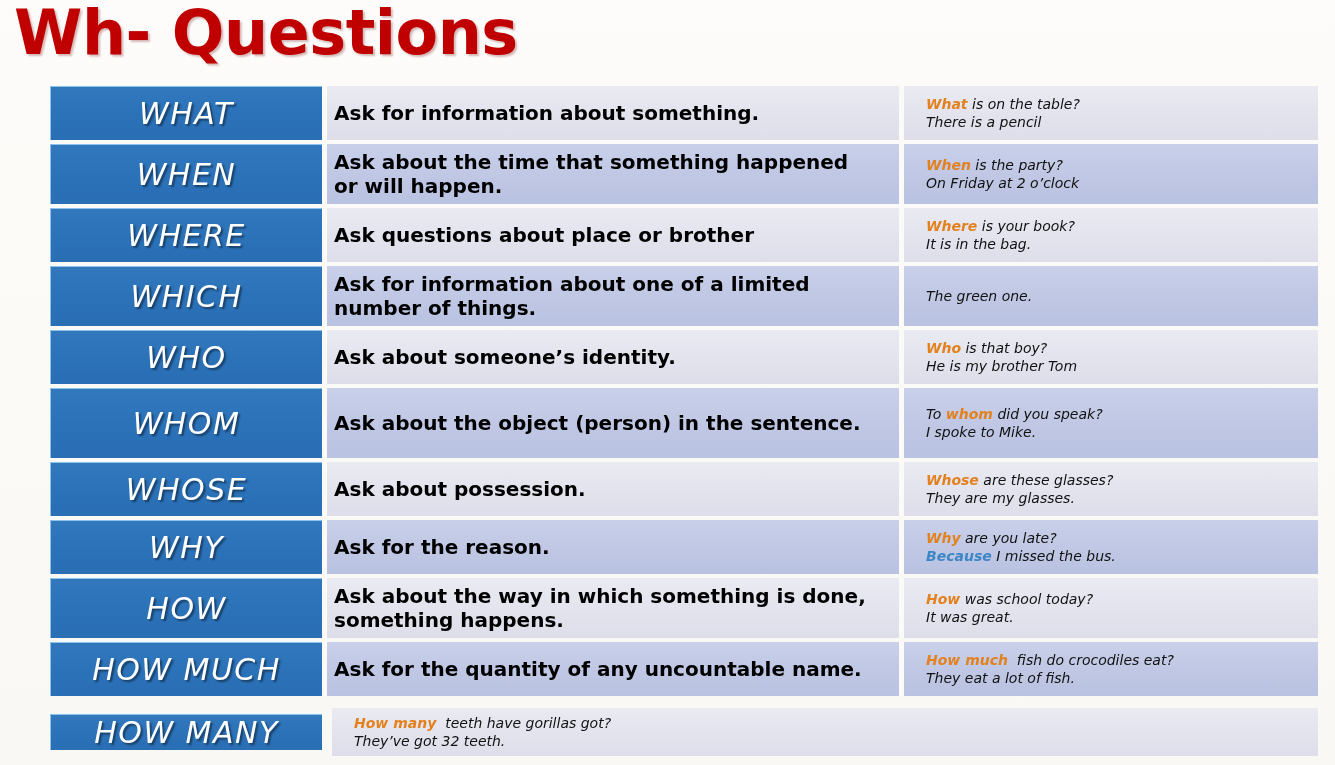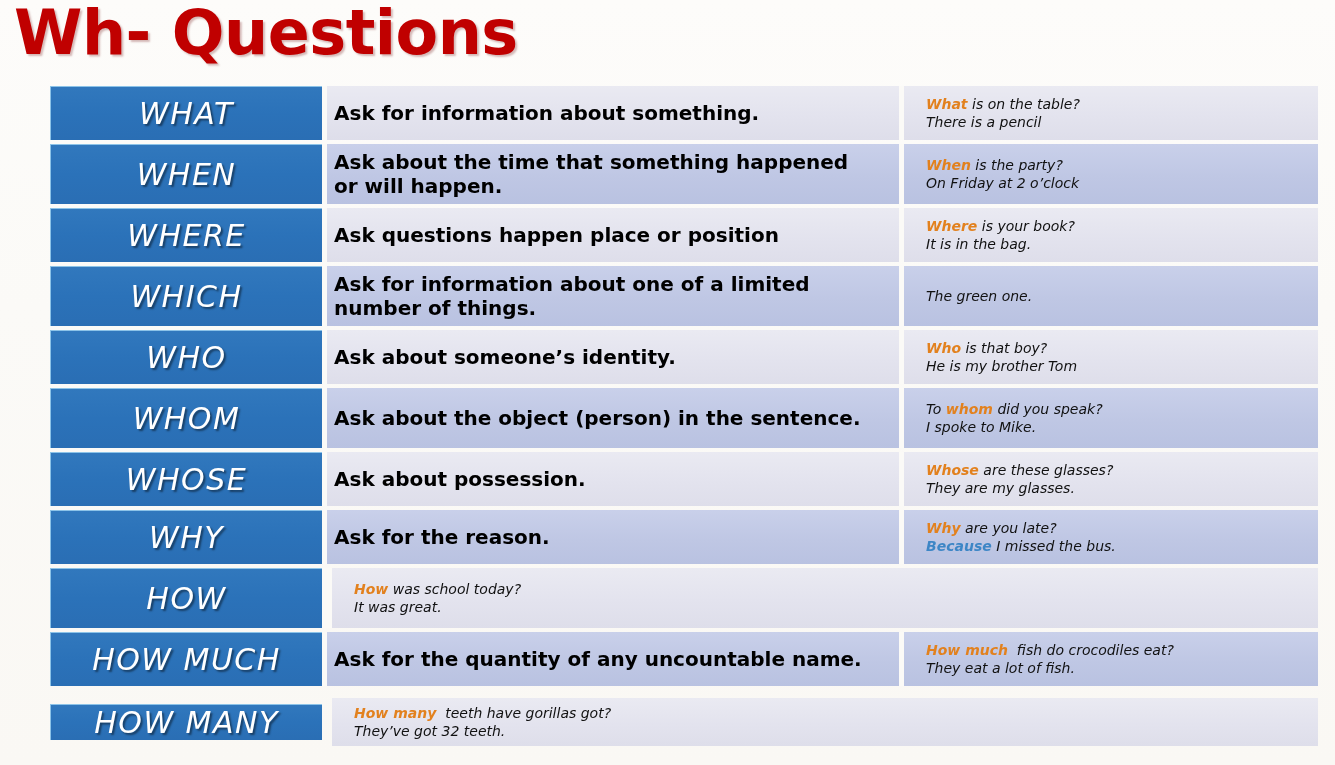--- a/index.html
+++ b/index.html
@@ -153,21 +153,21 @@
           <div class="q"><span class="kw">When</span><span style="white-space: pre;"> is the party?</span></div>
           <div class="a"><span style="white-space: pre;">On Friday at 2 o’clock</span></div>
         </div>
       </div>
       <div class="row" style="height: 54px;">
         <div class="c-key">
           <span>WHERE</span>
         </div>
         <div class="gap"></div>
         <div class="c-desc light">
-          <div>Ask questions happen place or position</div>
+          <div>Ask questions about place or brother</div>
         </div>
         <div class="gap"></div>
         <div class="c-ex light">
           <div class="q"><span class="kw">Where</span><span style="white-space: pre;"> is your book?</span></div>
           <div class="a"><span style="white-space: pre;">It is in the bag.</span></div>
         </div>
       </div>
       <div class="row" style="height: 60px;">
         <div class="c-key">
           <span>WHICH</span>
@@ -188,21 +188,21 @@
         <div class="gap"></div>
         <div class="c-desc light">
           <div>Ask about someone’s identity.</div>
         </div>
         <div class="gap"></div>
         <div class="c-ex light">
           <div class="q"><span class="kw">Who</span><span style="white-space: pre;"> is that boy?</span></div>
           <div class="a"><span style="white-space: pre;">He is my brother Tom</span></div>
         </div>
       </div>
-      <div class="row" style="height: 60px; justify-content: center;">
+      <div class="row" style="height: 70px; justify-content: center;">
         <div class="c-key">
           <span>WHOM</span>
         </div>
         <div class="gap"></div>
         <div class="c-desc dark">
           <div>Ask about the object (person) in the sentence.</div>
         </div>
         <div class="gap"></div>
         <div class="c-ex dark">
           <div class="q"><span>To </span><span class="kw">whom</span><span style="white-space: pre;"> did you speak?</span></div>
@@ -235,20 +235,23 @@
         <div class="c-ex dark">
           <div class="q"><span class="kw">Why</span><span style="white-space: pre;"> are you late?</span></div>
           <div class="a"><span class="kw-blue">Because</span><span style="white-space: pre;"> I missed the bus.</span></div>
         </div>
       </div>
       <div class="row" style="height: 60px;">
         <div class="c-key">
           <span>HOW</span>
         </div>
         <div class="gap"></div>
+        <div class="c-desc light">
+          <div>Ask about the way in which something is done, something happens.</div>
+        </div>
         <div class="gap"></div>
         <div class="c-ex light">
           <div class="q"><span class="kw">How</span><span style="white-space: pre;"> was school today?</span></div>
           <div class="a"><span style="white-space: pre;">It was great.</span></div>
         </div>
       </div>
       <div class="row" style="height: 54px;">
         <div class="c-key">
           <span>HOW MUCH</span>
         </div>

